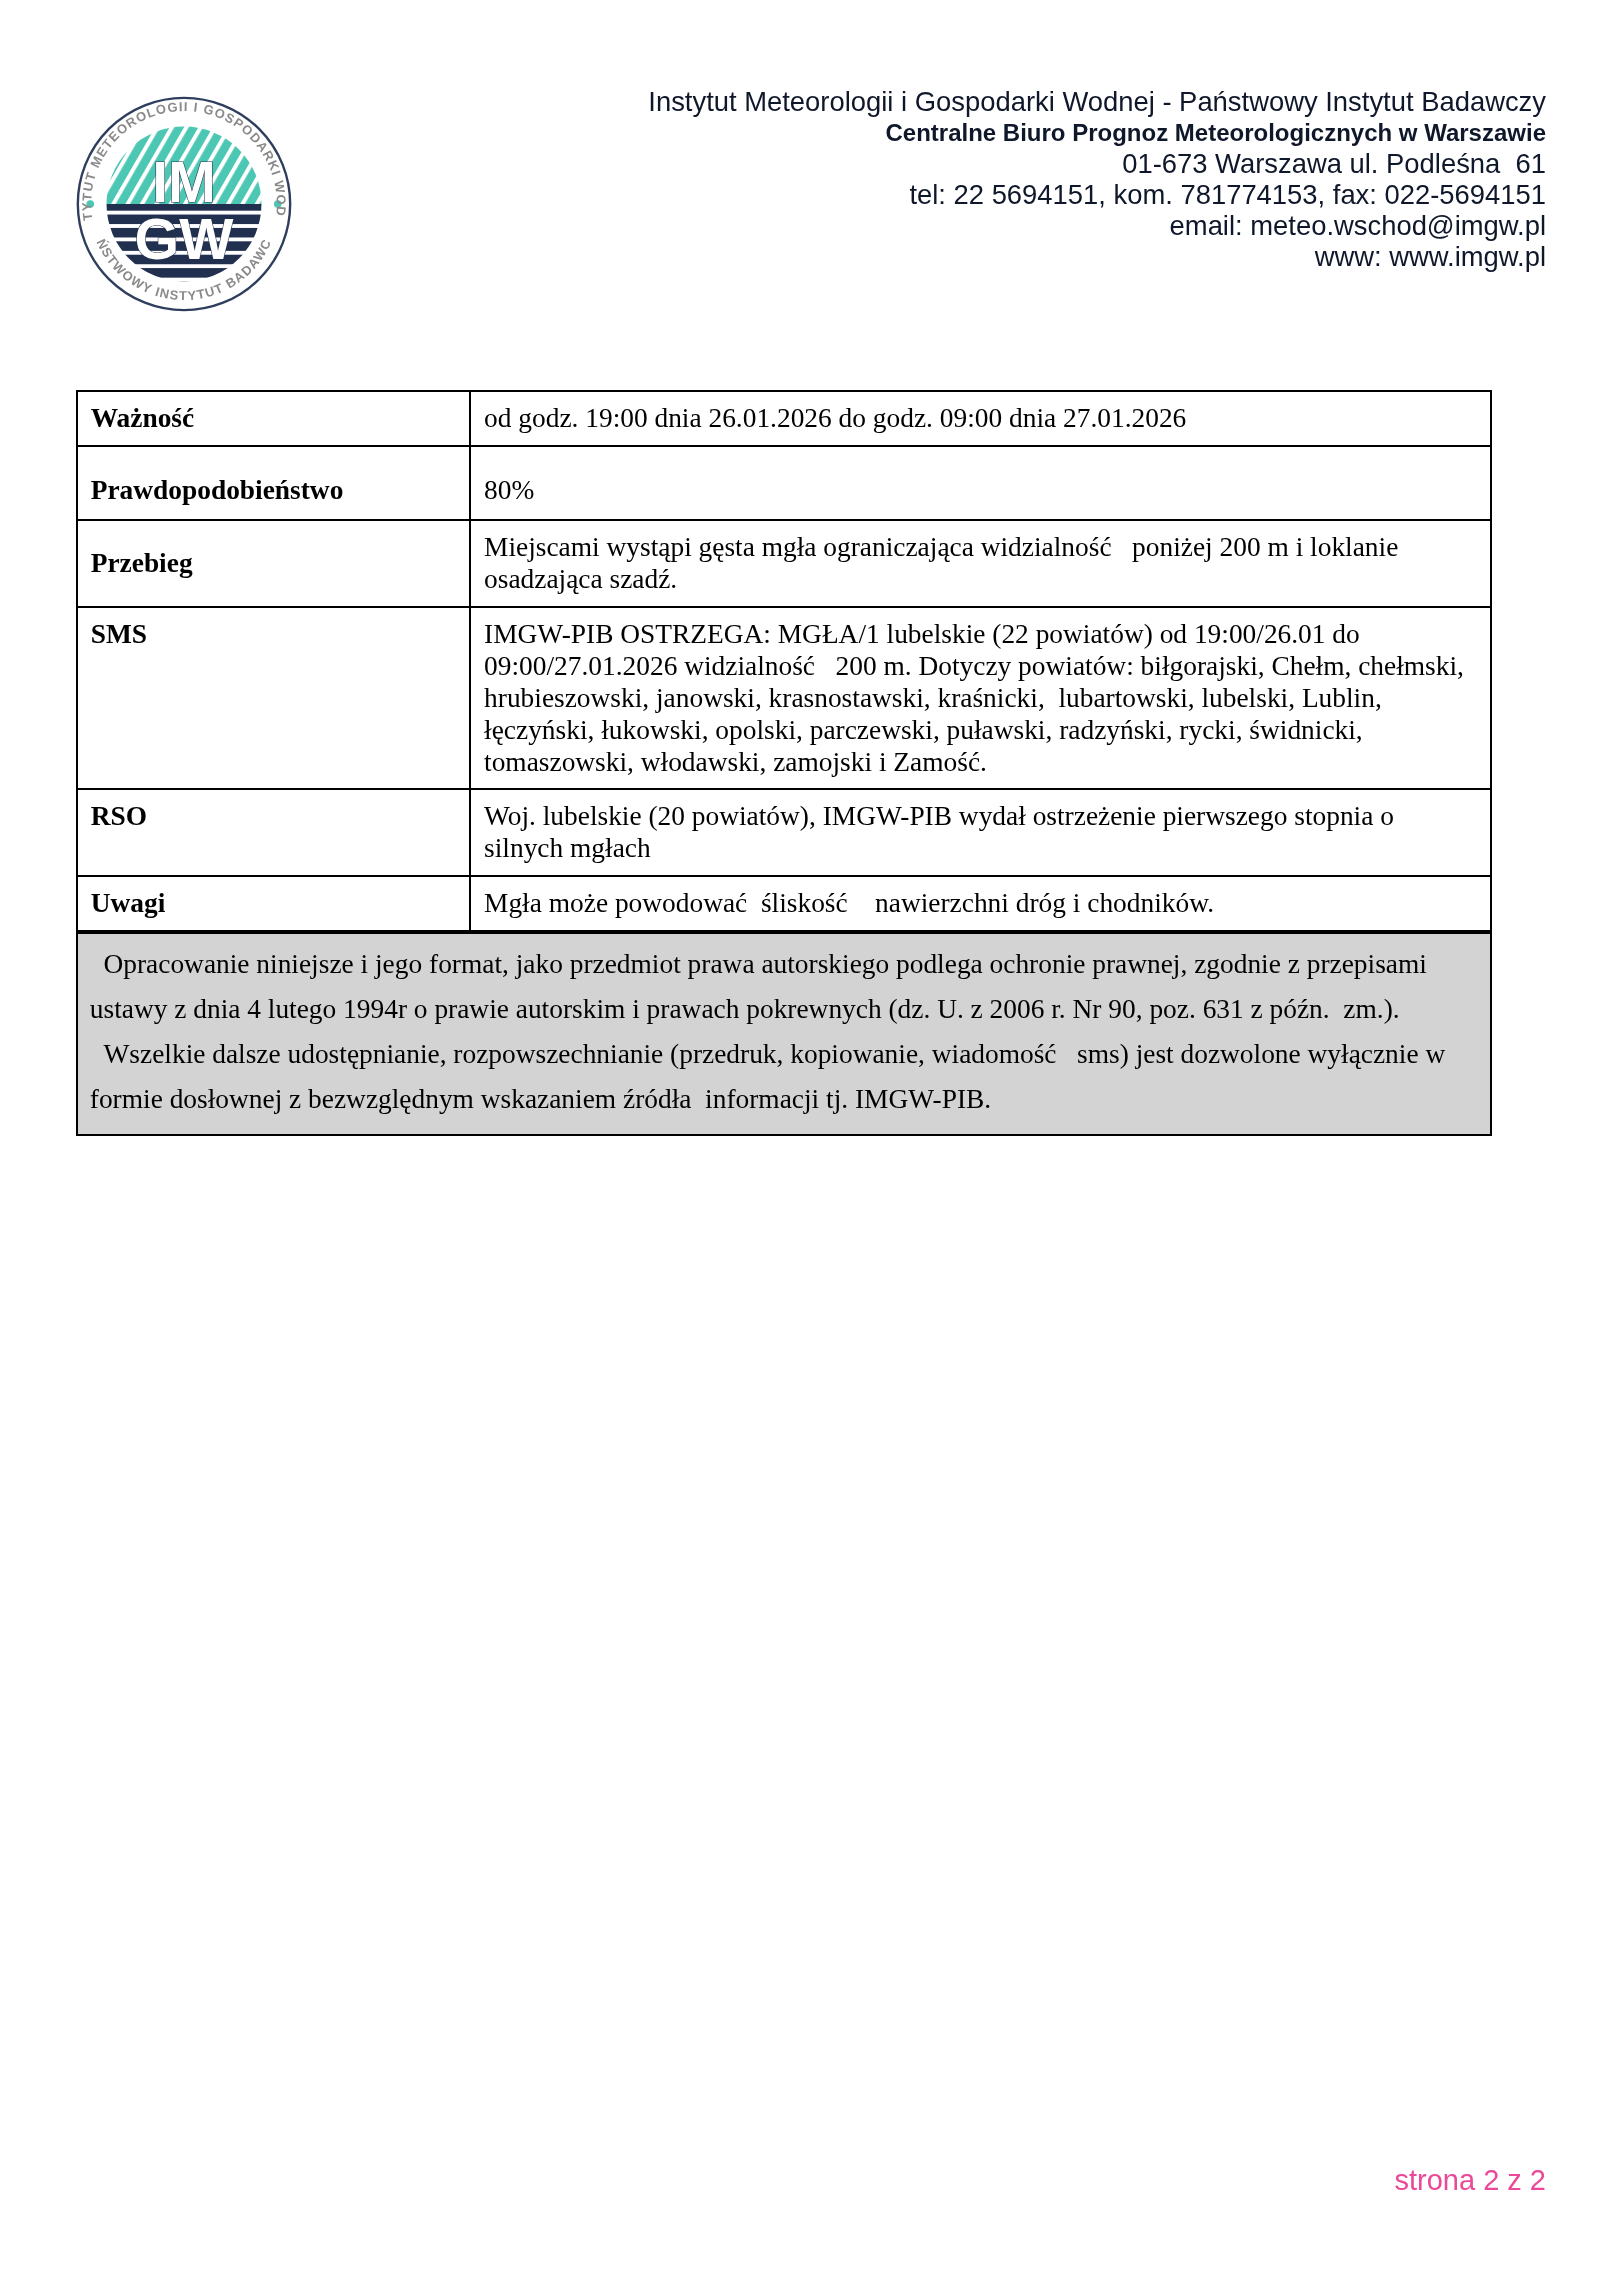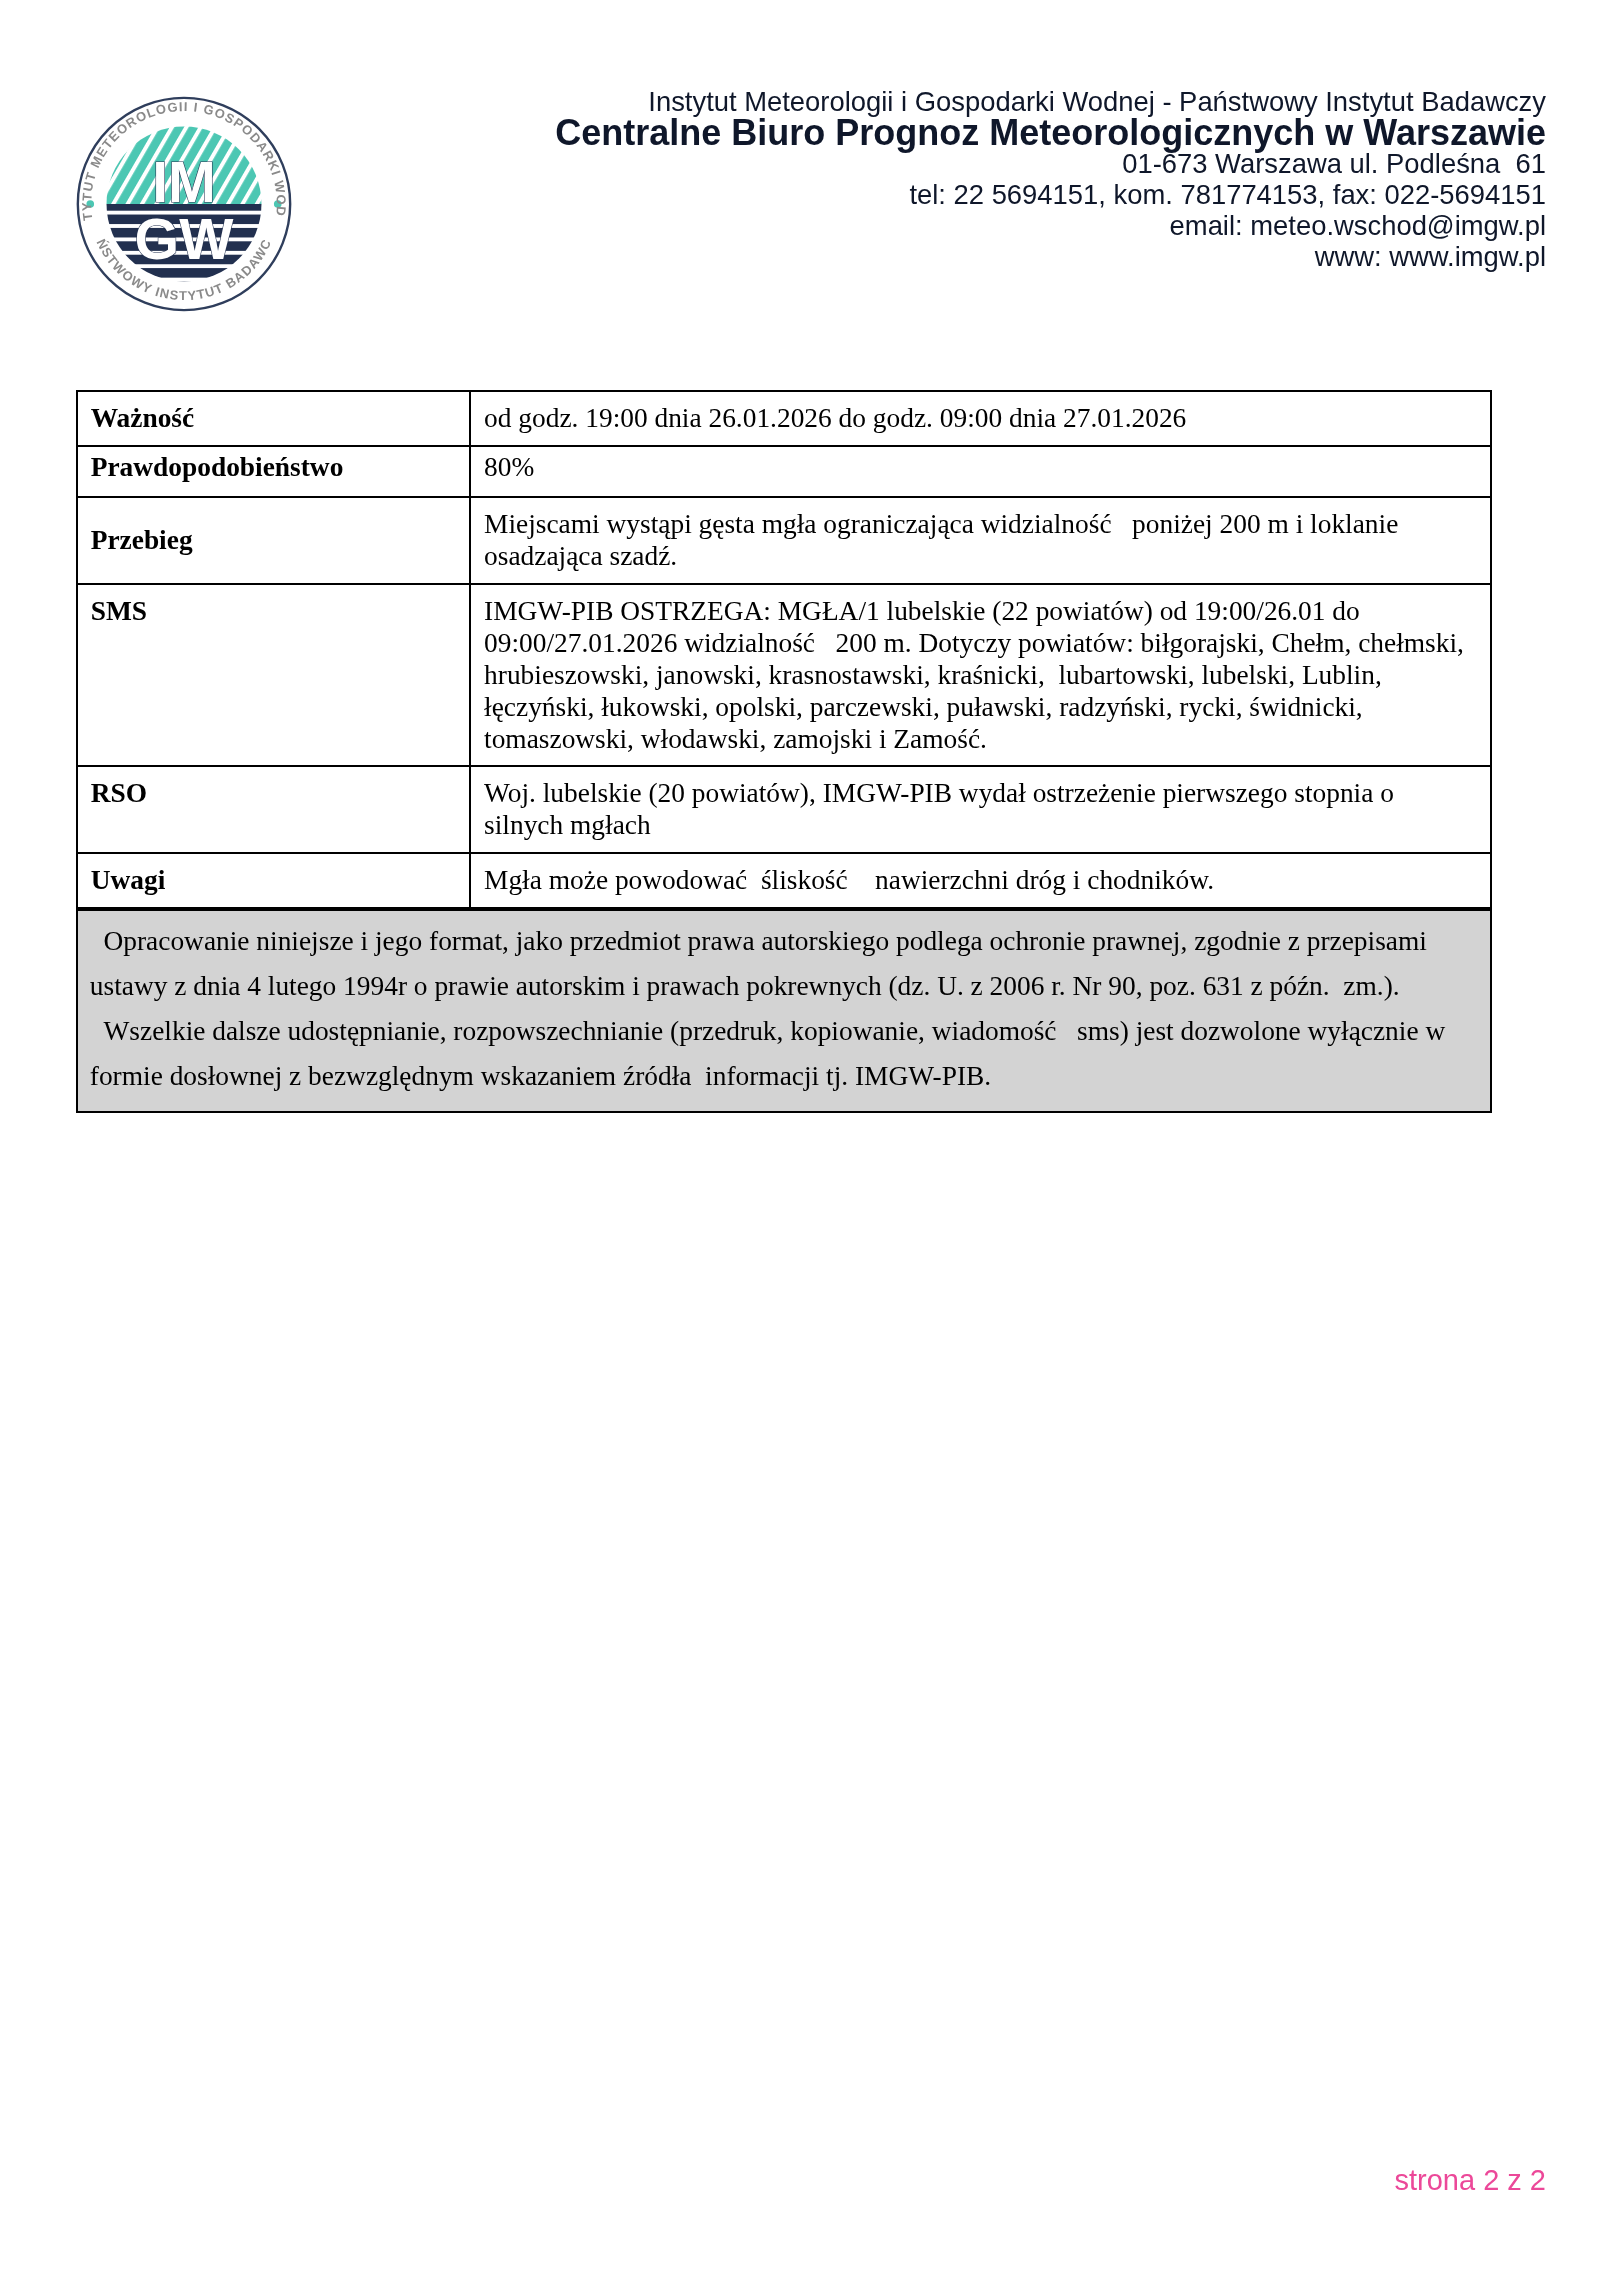--- a/index.html
+++ b/index.html
@@ -8,34 +8,34 @@
     font-family:"Liberation Serif", serif;color:#000;
   }
   
   .logo{position:absolute;left:74px;top:94px;width:220px;height:220px;}
   .letterhead{
     position:absolute;top:86px;right:74px;text-align:right;
     font-family:"Liberation Sans", sans-serif;
     font-size:27.4px;line-height:31px;color:#0f172a;
   }
   .hdr-line{white-space:pre;}
-  .hdr-line.bold{font-weight:bold;font-size:36px;}
+  .hdr-line.bold{font-weight:bold;font-size:24px;}
   
   .content{position:absolute;left:76px;top:390px;width:1416px;}
   table.warning{
     width:100%;border-collapse:collapse;table-layout:fixed;
     font-size:27.4px;line-height:32px;
   }
   table.warning td{
     border:2px solid #000;vertical-align:middle;
     padding:9.8px 13.7px 10.8px 12.7px;
   }
   table.warning td.lbl{width:365px;font-weight:bold;vertical-align:middle;}
   table.warning td.val{white-space:pre-wrap;}
-  tr.row-tall td{padding-top:4px;padding-bottom:13.7px;}
+  tr.row-tall td{padding-top:27px;padding-bottom:13.7px;}
   
   .copyright{
     border:2.9px solid #000;border-top-width:2px;margin-top:0;
     background:#D3D3D3;
     font-size:27.4px;line-height:45px;
     padding:8.8px 11.8px 11.8px 11.8px;
   }
   .copyright .para{white-space:pre-wrap;}
   
   .page-footer{

